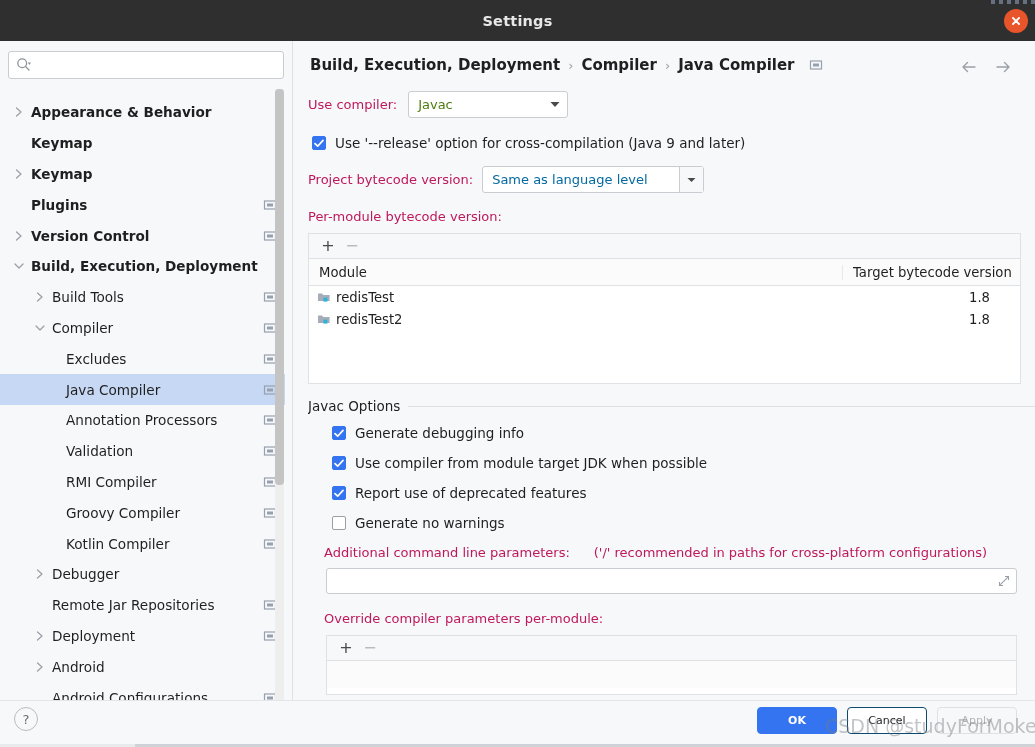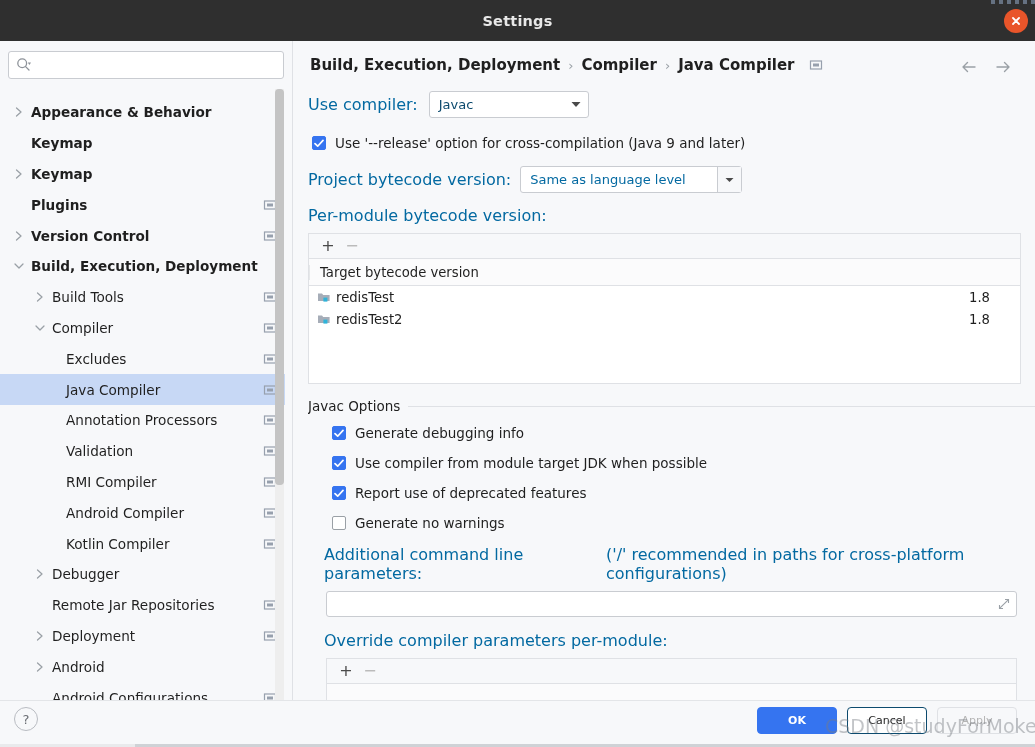--- a/index.html
+++ b/index.html
@@ -152,32 +152,32 @@
   .nav-arrow { width: 20px; height: 16px; cursor: pointer; color: #9aa0a6; }
 
   .content {
     position: absolute; top: 48px; left: 14px;
     width: 727px; height: 611px;
     overflow: hidden;
   }
 
   .row { display: flex; align-items: center; }
 
-  .field-label { font-size: 16px; color: #0369a1; }
+  .field-label { font-size: 13px; color: #be185d; }
 
   .combo {
     position: relative;
     border: 1px solid #c9ccd1;
     border-radius: 3px;
     background: #ffffff;
     height: 27px;
     display: flex; align-items: center;
     cursor: pointer;
   }
-  .combo .val { padding-left: 9px; font-size: 13px; color: #0c4a6e; }
+  .combo .val { padding-left: 9px; font-size: 13px; color: #4d7c0f; }
   .combo .val.placeholder { color: #0369a1; }
   .combo .arrow-box {
     position: absolute; right: 0; top: 0;
     width: 24px; height: 25px;
     display: flex; align-items: center; justify-content: center;
   }
   .combo.split .arrow-box { border-left: 1px solid #c9ccd1; background: #f7f8fa; }
 
   .checkrow { display: flex; align-items: center; gap: 9px; }
   .cb {
@@ -412,21 +412,21 @@
             </svg>
           </div>
           <div class="tree-row lvl2">
             <span class="tree-label">RMI Compiler</span>
             <svg class="proj-icon" viewBox="0 0 14 14">
               <rect x="1.5" y="3" width="11" height="8" fill="none" stroke="#97a0ad" stroke-width="1.2"></rect>
               <rect x="4" y="5.5" width="6" height="3" fill="#97a0ad"></rect>
             </svg>
           </div>
           <div class="tree-row lvl2">
-            <span class="tree-label">Android Compiler</span>
+            <span class="tree-label">Groovy Compiler</span>
             <svg class="proj-icon" viewBox="0 0 14 14">
               <rect x="1.5" y="3" width="11" height="8" fill="none" stroke="#97a0ad" stroke-width="1.2"></rect>
               <rect x="4" y="5.5" width="6" height="3" fill="#97a0ad"></rect>
             </svg>
           </div>
           <div class="tree-row lvl2">
             <span class="tree-label">Kotlin Compiler</span>
             <svg class="proj-icon" viewBox="0 0 14 14">
               <rect x="1.5" y="3" width="11" height="8" fill="none" stroke="#97a0ad" stroke-width="1.2"></rect>
               <rect x="4" y="5.5" width="6" height="3" fill="#97a0ad"></rect>
@@ -544,20 +544,21 @@
         <div style="margin-top:13px;">
           <span class="field-label">Per-module bytecode version:</span>
         </div>
 
         <div class="table-box" style="margin-top:8px; width:713px; height:151px;">
           <div class="table-toolbar">
             <span class="tb-btn">+</span>
             <span class="tb-btn disabled">−</span>
           </div>
           <div class="table-header">
+            <span class="th" style="width:533px;">Module</span>
             <span class="th right" style="width:178px;">Target bytecode version</span>
           </div>
           <div id="module-rows">
               <div class="tr">
                 <span class="td-module" style="width:533px;">
                   <svg class="mod-icon" viewBox="0 0 14 14">
                     <path d="M1 3.5 L5 3.5 L6.2 5 L12.6 5 L12.6 11 L1 11 Z" fill="#a6adb8"></path>
                     <rect x="6.4" y="7.6" width="4" height="4" fill="#2fb3d9"></rect>
                   </svg>
                   <span>redisTest</span>
@@ -606,21 +607,21 @@
                 </svg>
               </span>
               <span class="cb-label">Report use of deprecated features</span>
             </div>
             <div class="checkrow" style="margin-bottom: 14px;">
               <span class="cb"></span>
               <span class="cb-label">Generate no warnings</span>
             </div>
           </div>
 
-        <div class="row" style="margin-top:10px; margin-left:16px;">
+        <div class="row" style="margin-top:10px; margin-left:16px;gap:10px;">
           <span class="field-label">Additional command line parameters:</span>
           <span class="field-label" style="margin-left:14px;">('/' recommended in paths for cross-platform configurations)</span>
         </div>
 
         <div style="position:relative; margin-top:8px; margin-left:18px; width:691px;">
           <input class="text-input" type="text" value="" style="">
           <svg class="expand-icon" viewBox="0 0 12 12">
             <path d="M7 1.5 L10.5 1.5 L10.5 5" fill="none" stroke="#9aa0a6" stroke-width="1.1"></path>
             <path d="M5 10.5 L1.5 10.5 L1.5 7" fill="none" stroke="#9aa0a6" stroke-width="1.1"></path>
             <path d="M10.2 1.8 L1.8 10.2" stroke="#9aa0a6" stroke-width="1.1"></path>

